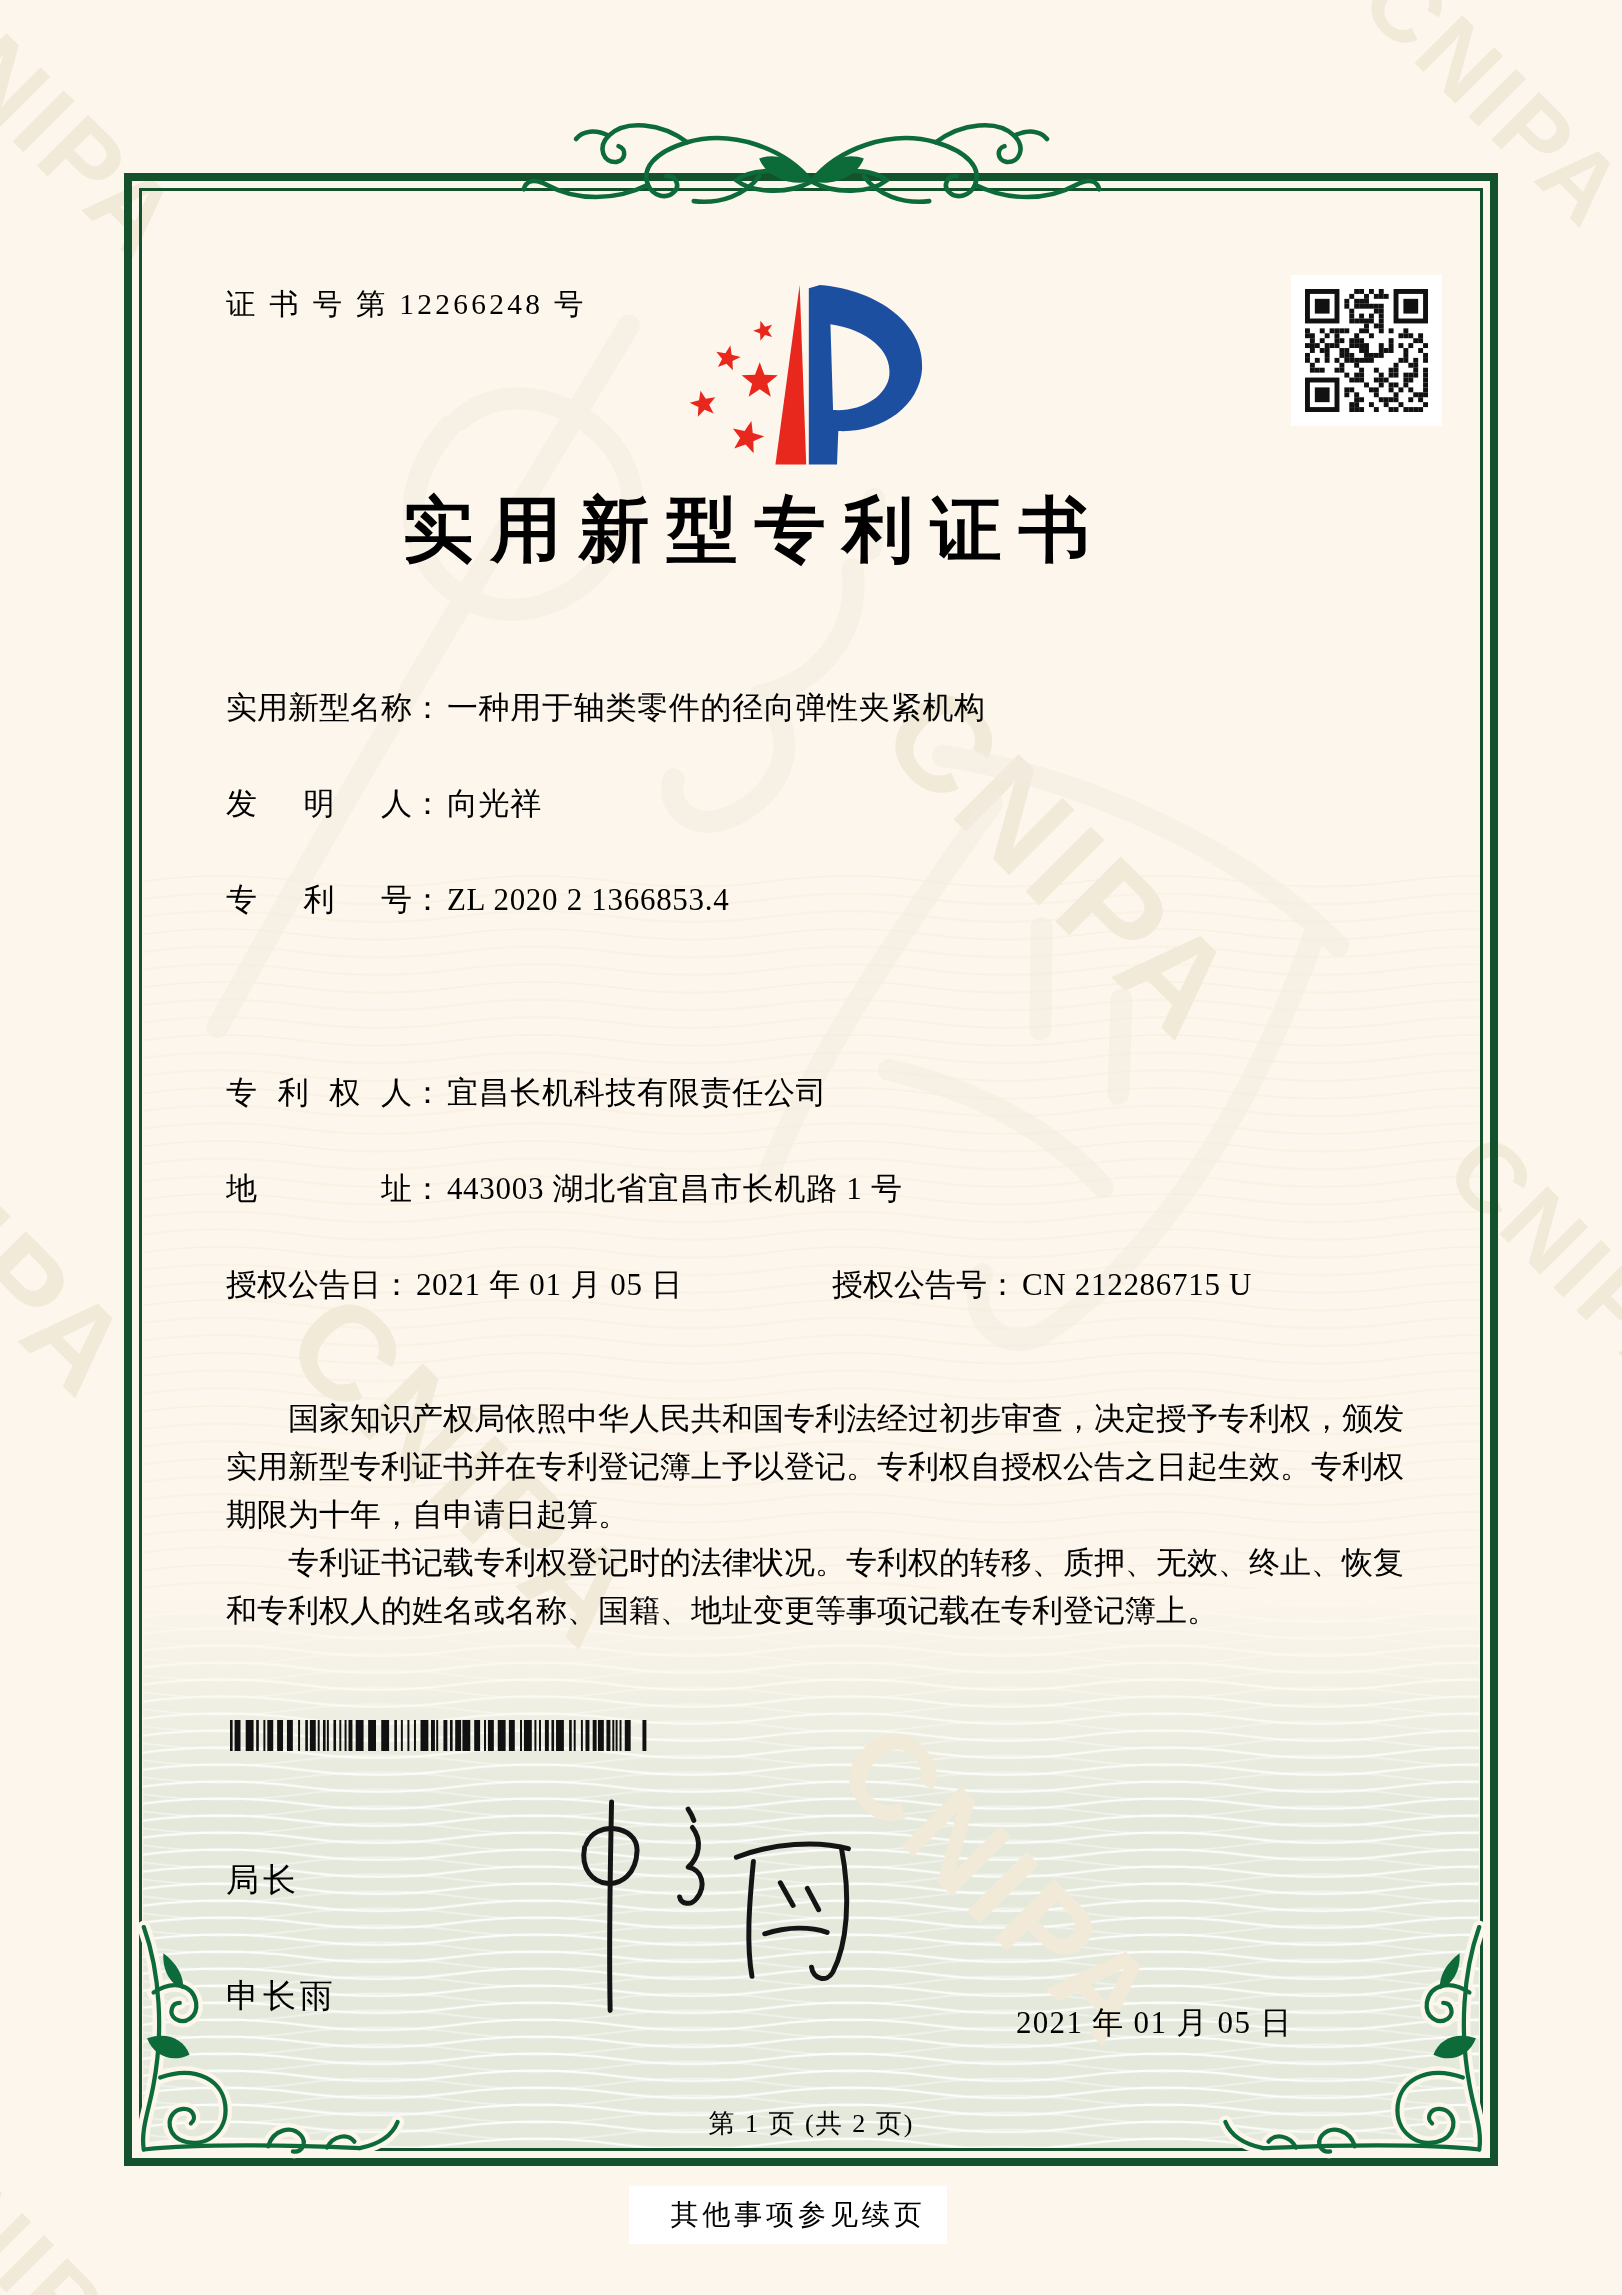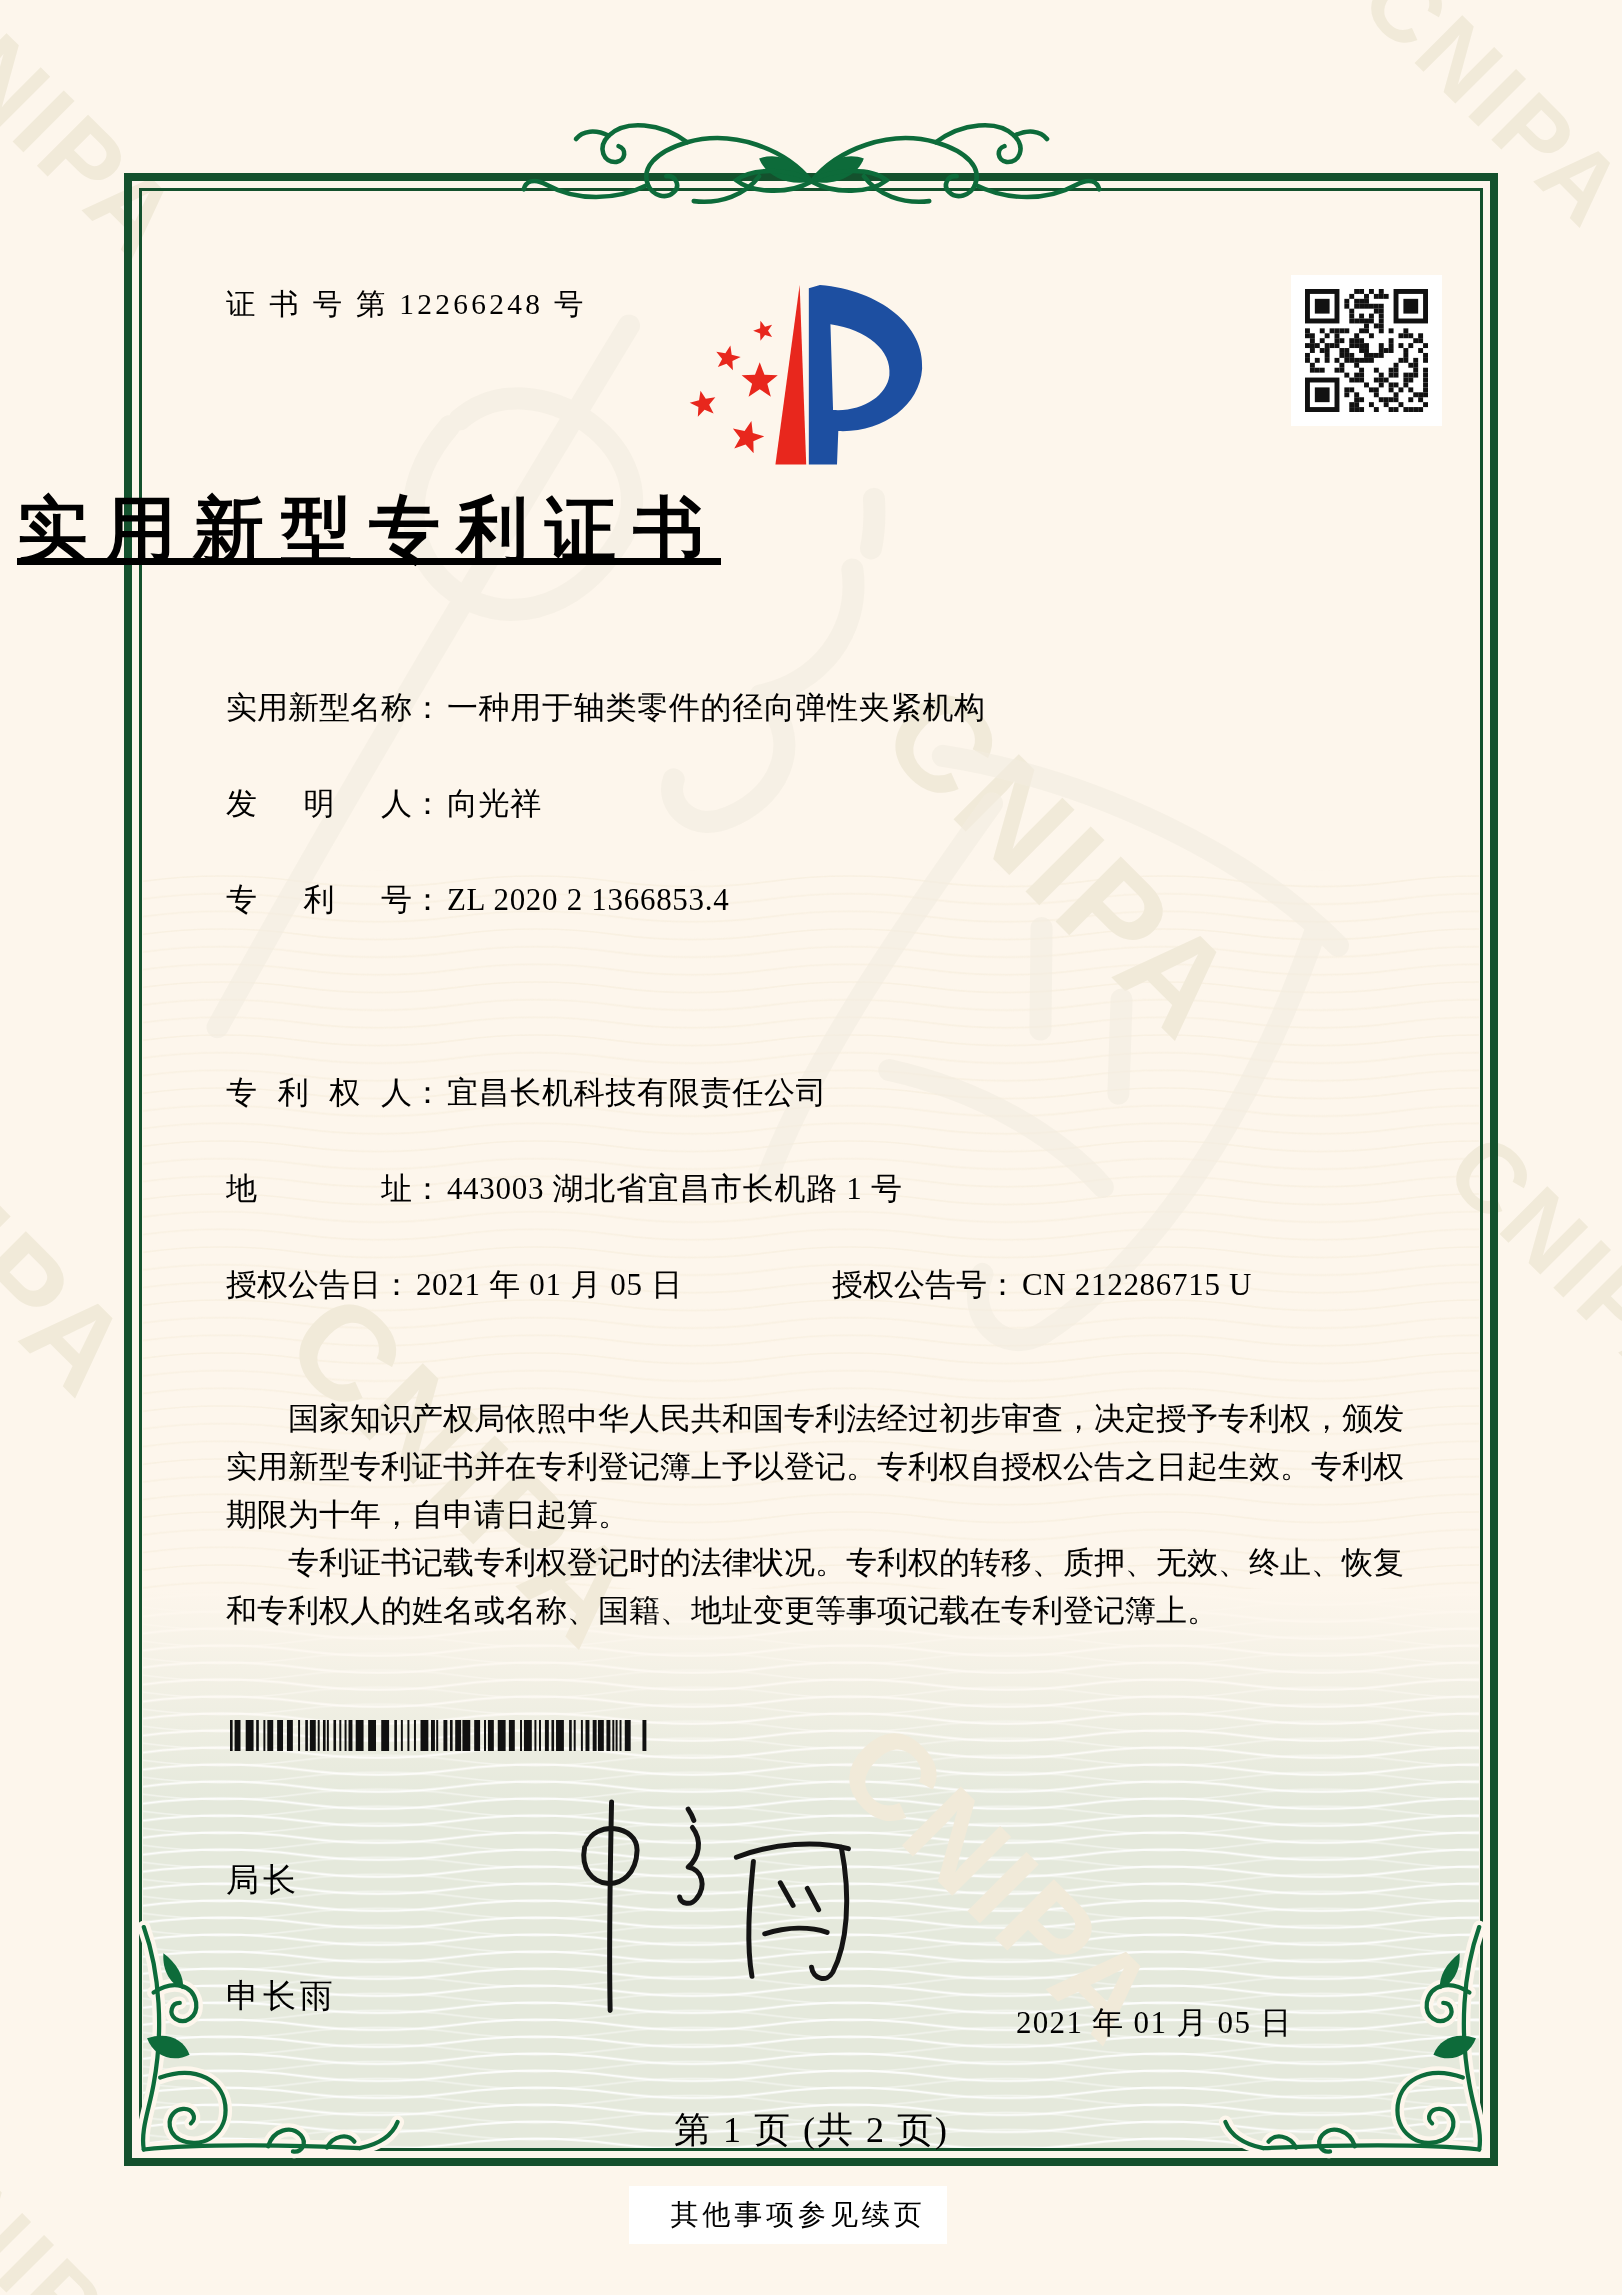--- a/index.html
+++ b/index.html
@@ -38,36 +38,36 @@
   .top-flourish{position:absolute;z-index:3;left:517px;top:103px;width:589px;height:157px;pointer-events:none;}
   .corner-fl{position:absolute;z-index:3;width:314px;height:314px;pointer-events:none;}
   .corner-fl.left{left:98px;top:1914px;}
   .corner-fl.right{left:1211px;top:1914px;transform:scaleX(-1);}
   
   .cert-no{position:absolute;z-index:4;left:226px;top:285px;font-size:29.4px;letter-spacing:3.3px;}
   .logo{position:absolute;z-index:4;left:664px;top:247px;width:308px;height:241px;}
   .qr{position:absolute;z-index:4;left:1291px;top:275px;width:151px;height:151px;background:#fff;
     display:flex;align-items:center;justify-content:center;}
   .qr svg{width:123px;height:123px;}
-  .title{position:absolute;z-index:4;left:0;top:486px;width:1492px;text-align:left;
-    font-size:71px;font-weight:bold;letter-spacing:17px;text-indent:17px;line-height:1.25;text-decoration:underline;}
+  .title{position:absolute;z-index:4;left:0;top:486px;width:1492px;text-align:center;
+    font-size:71px;font-weight:bold;letter-spacing:17px;text-indent:17px;line-height:1.25;}
   .field{position:absolute;z-index:4;left:226px;font-size:31px;white-space:nowrap;}
   .field.col2{left:832px;}
   .flabel{display:inline-block;vertical-align:top;}
   .flabel.just{width:186px;text-align:justify;text-align-last:justify;}
   .fvalue{margin-left:3.9px;letter-spacing:0.7px;}
   .paras{position:absolute;z-index:4;left:226px;top:1395px;width:1178px;font-size:31px;line-height:48px;
     text-align:justify;}
   .paras p{margin:0;text-indent:62px;}
   .barcode{position:absolute;z-index:4;left:230px;top:1720px;width:419px;height:31px;}
   .sig-title{position:absolute;z-index:4;left:226px;top:1858px;font-size:33px;letter-spacing:3.9px;}
   .sig-name{position:absolute;z-index:4;left:226px;top:1974px;font-size:33px;letter-spacing:3.9px;}
   .sig-svg{position:absolute;z-index:4;left:523px;top:1792px;width:370px;height:234px;}
   .issue-date{position:absolute;z-index:4;left:1016px;top:2002px;font-size:31px;letter-spacing:1.3px;}
-  .page-no{position:absolute;z-index:4;left:0;top:2106px;width:1623px;text-align:center;font-size:36px;letter-spacing:2px;}
+  .page-no{position:absolute;z-index:4;left:0;top:2106px;width:1623px;text-align:center;font-size:26px;letter-spacing:2px;}
   .cont-note{position:absolute;z-index:4;left:629px;top:2186px;width:298px;height:58px;background:#ffffff;
     text-align:center;font-size:28px;line-height:58px;letter-spacing:3.9px;padding-left:20px;}
   .logo polygon{fill:#e8271d;}
   .defs-holder{position:absolute;width:0;height:0;overflow:hidden;}
 </style>
 </head>
 <body>
 
 <div class="page">
 

